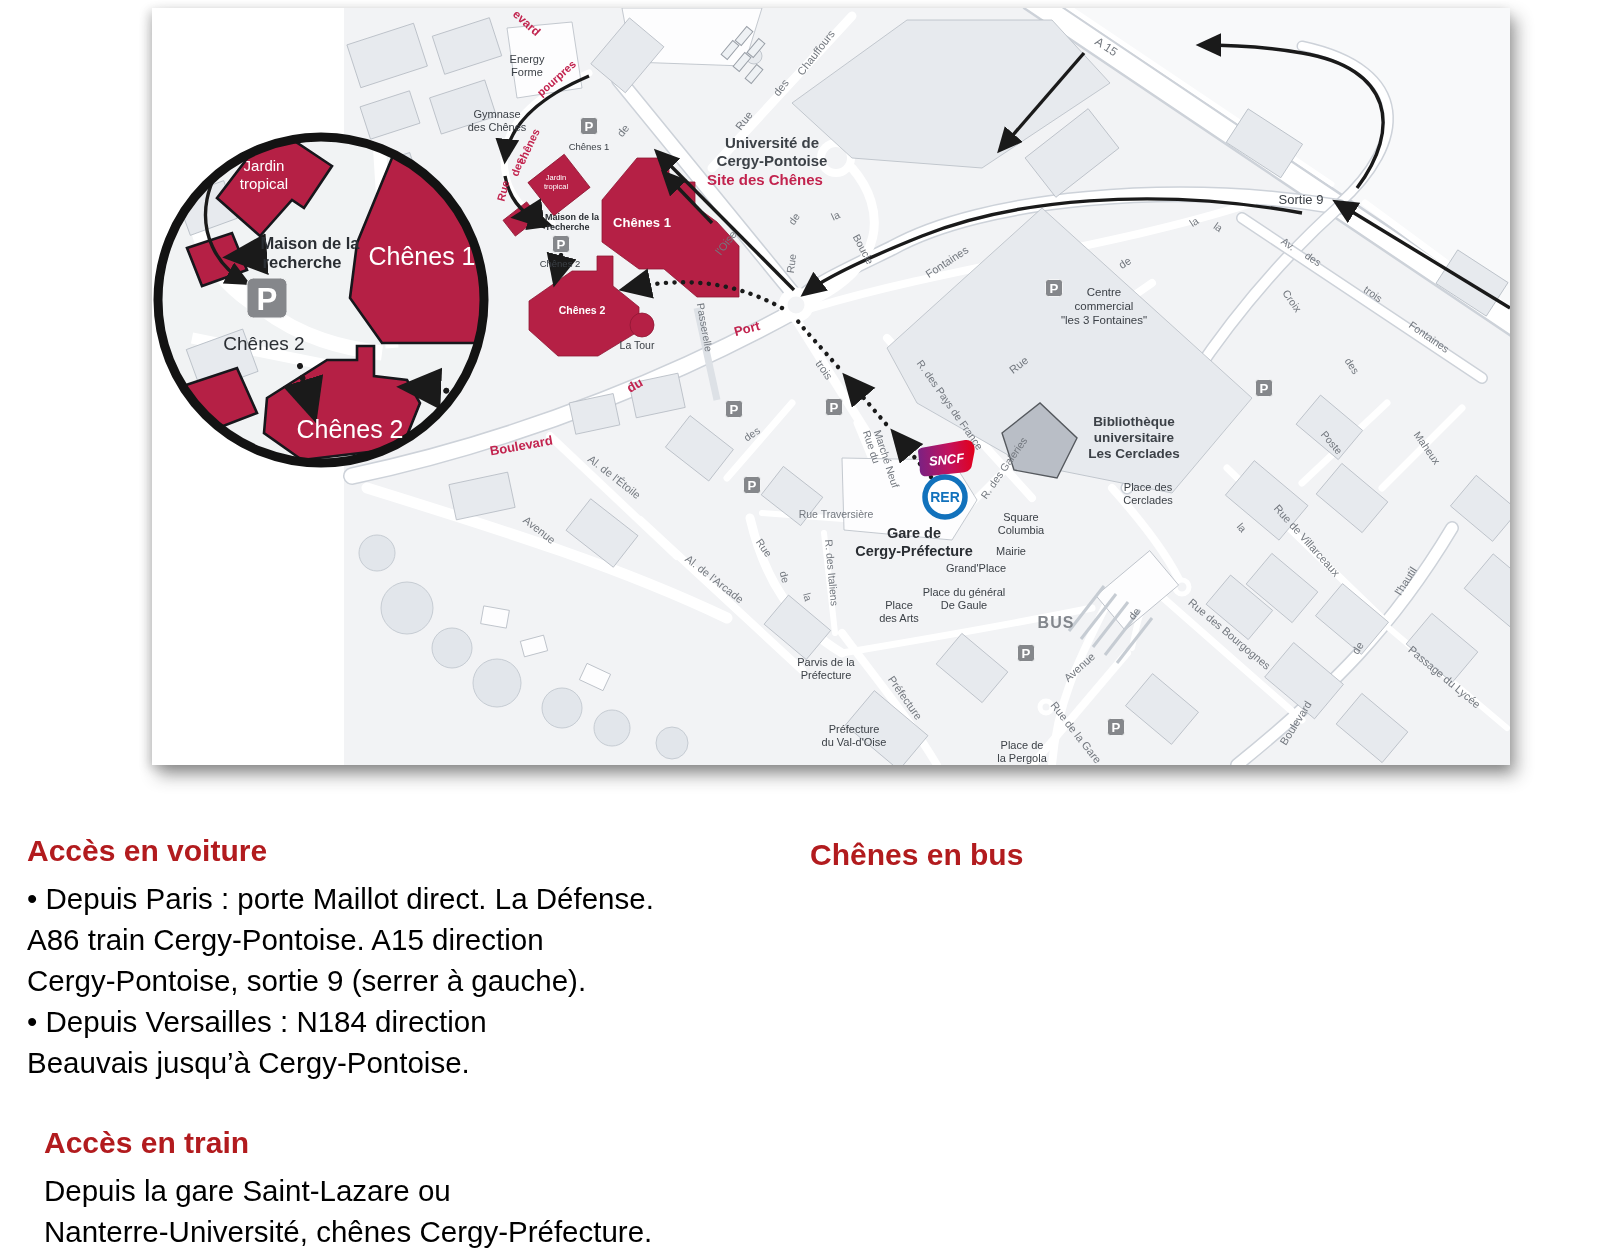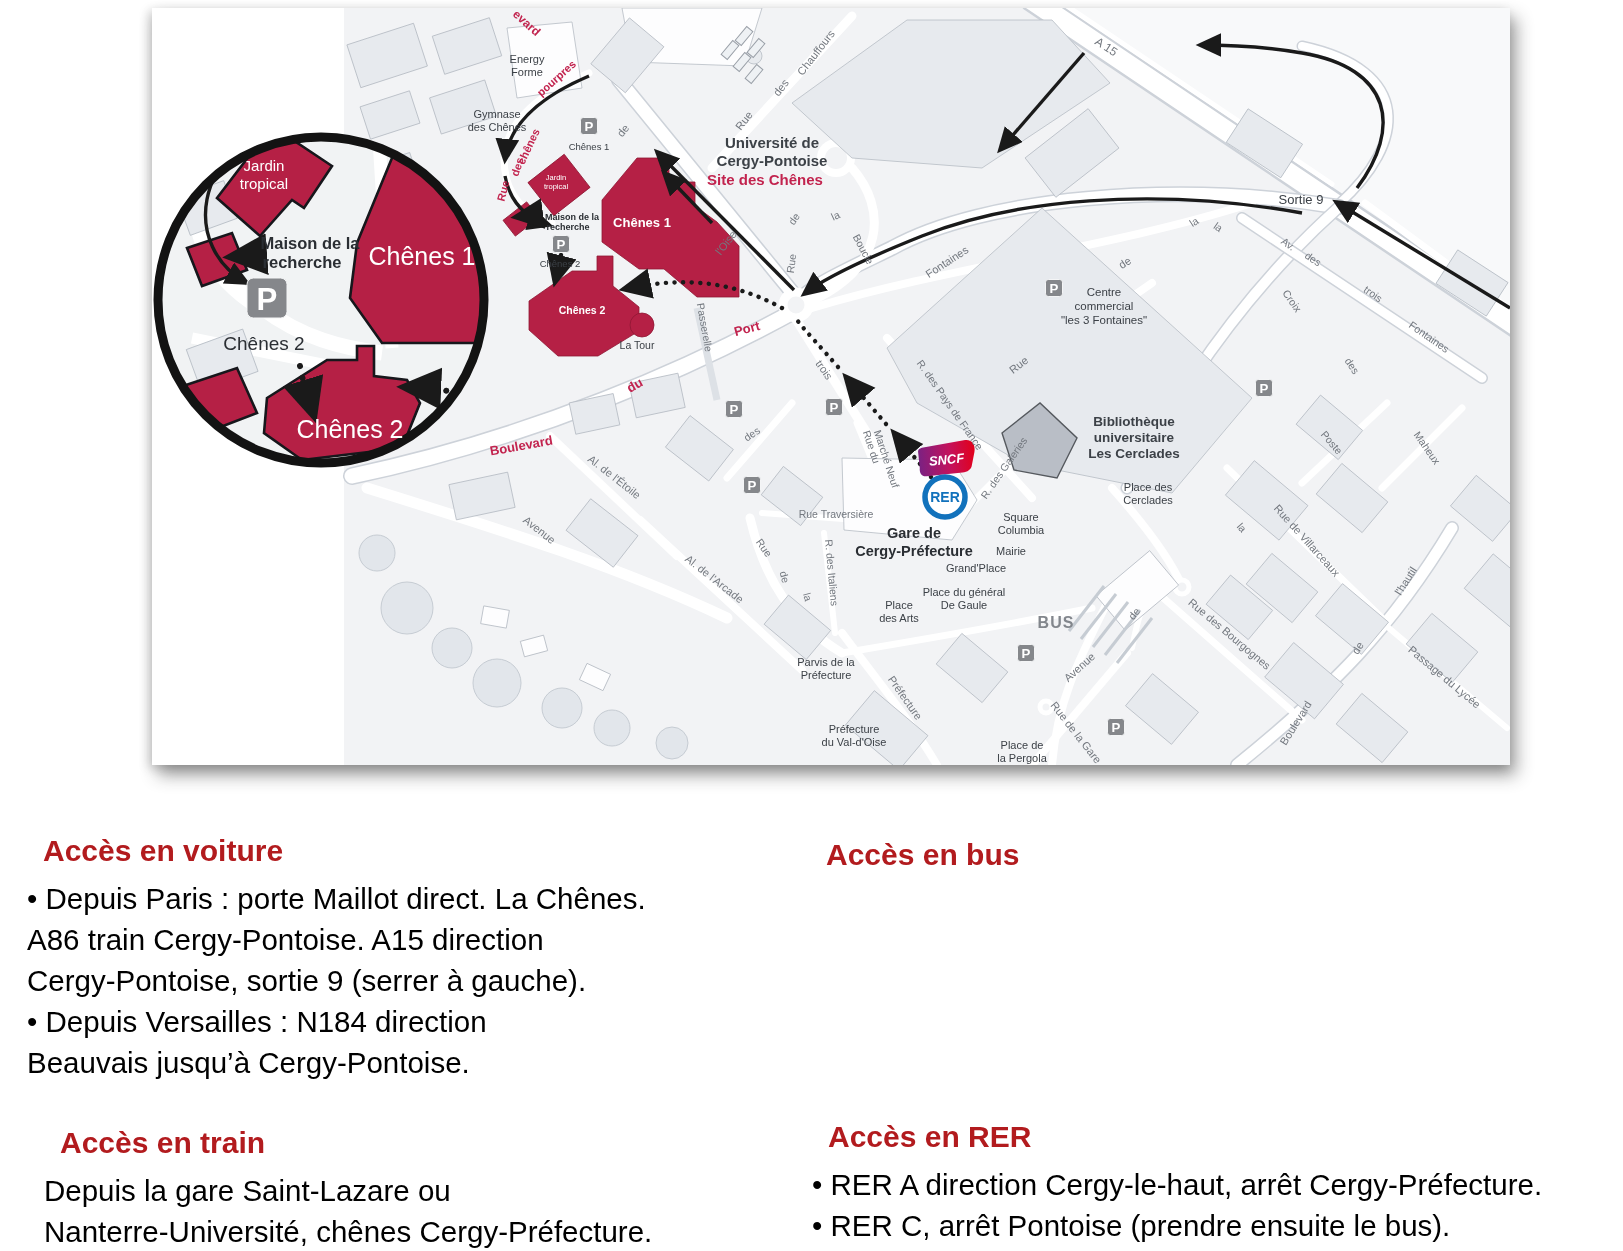--- a/index.html
+++ b/index.html
@@ -23,21 +23,21 @@
   .c-st{fill:#73787f;} .c-pl{fill:#3c4147;} .c-plb{fill:#3c4147;font-weight:700;}
   .c-dk{fill:#2a2e33;} .c-dkb{fill:#2a2e33;font-weight:700;}
   .c-red{fill:#c2234e;font-weight:700;} .c-w{fill:#ffffff;} .c-wb{fill:#ffffff;font-weight:700;}
   .c-gray{fill:#82868c;font-weight:700;letter-spacing:1px;}
   .c-sncf{fill:#ffffff;font-weight:700;font-style:italic;}
   .c-rer{fill:#1272bc;font-weight:800;}
   .picon rect{fill:#85878b;stroke:#f4f5f6;stroke-width:1;}
   .picon text{fill:#fff;font-weight:700;text-anchor:middle;font-family:"Liberation Sans",sans-serif;}
   
   .sec{position:absolute;color:#000;}
-  .sec h3{margin:0 0 10px 16px;font-size:30px;line-height:34px;color:#b21b1e;font-weight:700;}
+  .sec h3{margin:0 0 10px 0;font-size:30px;line-height:34px;color:#b21b1e;font-weight:700;}
   .sec .line{font-size:29.5px;line-height:41px;white-space:nowrap;}
 </style>
 </head>
 <body>
 
 <div class="page">
 
   <div class="map-frame">
     <svg width="1358" height="757" viewBox="0 0 1358 757">
       <defs>
@@ -477,41 +477,34 @@
           <text x="112" y="342" class="ml c-dk" font-size="19">Chênes 2</text>
           <text x="270" y="257" class="ml c-w" font-size="25">Chênes 1</text>
           <text x="198" y="430" class="ml c-w" font-size="25">Chênes 2</text>
         </g>
     </svg>
   </div>
 
   <section class="sec" style="left:27px;top:834px;">
     <h3>Accès en voiture</h3>
     <div>
-        <div class="line">• Depuis Paris : porte Maillot direct. La Chênes.</div>
+        <div class="line">• Depuis Paris : porte Maillot direct. La Défense.</div>
         <div class="line">A86 train Cergy-Pontoise. A15 direction</div>
         <div class="line">Cergy-Pontoise, sortie 9 (serrer à gauche).</div>
         <div class="line">• Depuis Versailles : N184 direction</div>
         <div class="line">Beauvais jusqu’à Cergy-Pontoise.</div>
       </div>
   </section>
 
   <section class="sec" style="left:810px;top:838px;">
-    <h3>Accès en bus</h3>
+    <h3>Chênes en bus</h3>
   </section>
 
   <section class="sec" style="left:44px;top:1126px;">
     <h3>Accès en train</h3>
     <div>
         <div class="line">Depuis la gare Saint-Lazare ou</div>
         <div class="line">Nanterre-Université, chênes Cergy-Préfecture.</div>
       </div>
   </section>
 
-  <section class="sec" style="left:812px;top:1120px;">
-    <h3>Accès en RER</h3>
-    <div>
-        <div class="line">• RER A direction Cergy-le-haut, arrêt Cergy-Préfecture.</div>
-        <div class="line">• RER C, arrêt Pontoise (prendre ensuite le bus).</div>
-      </div>
-  </section>
 
 </div>
 
 </body></html>

